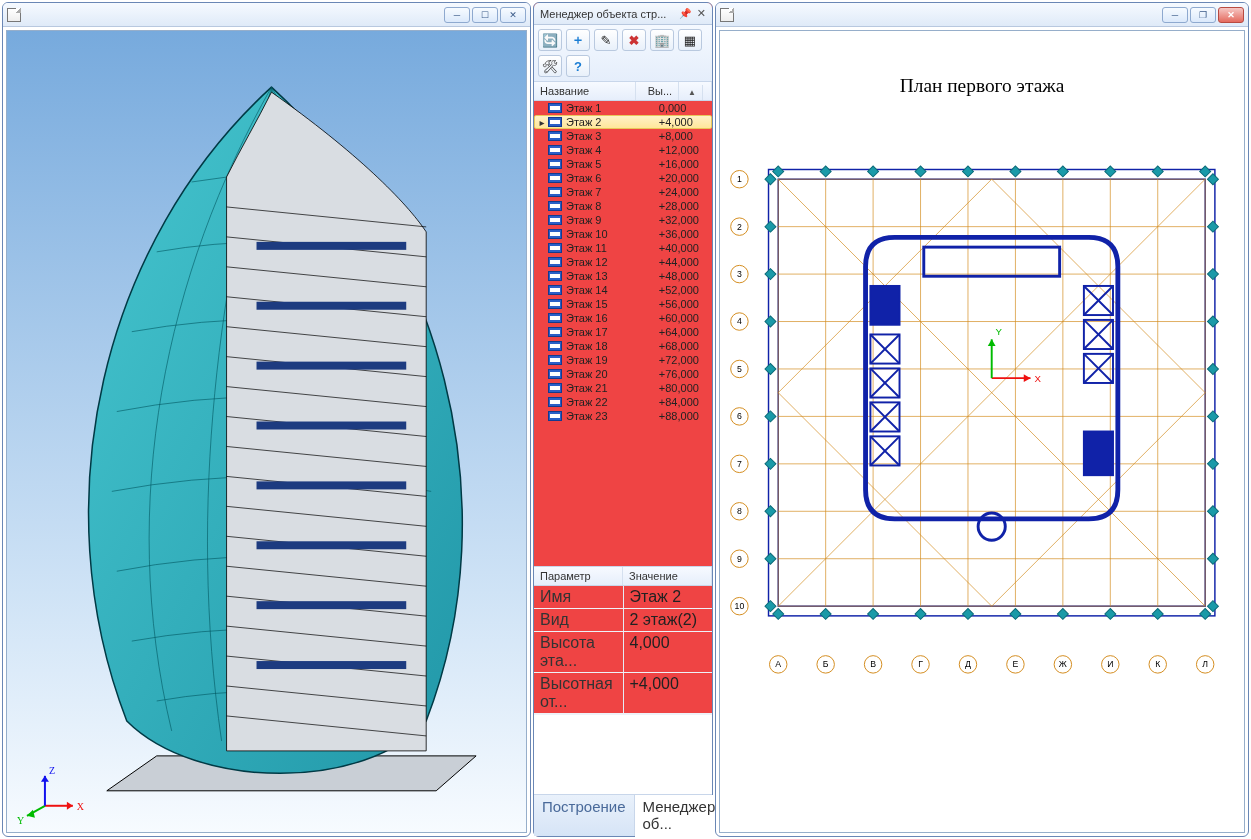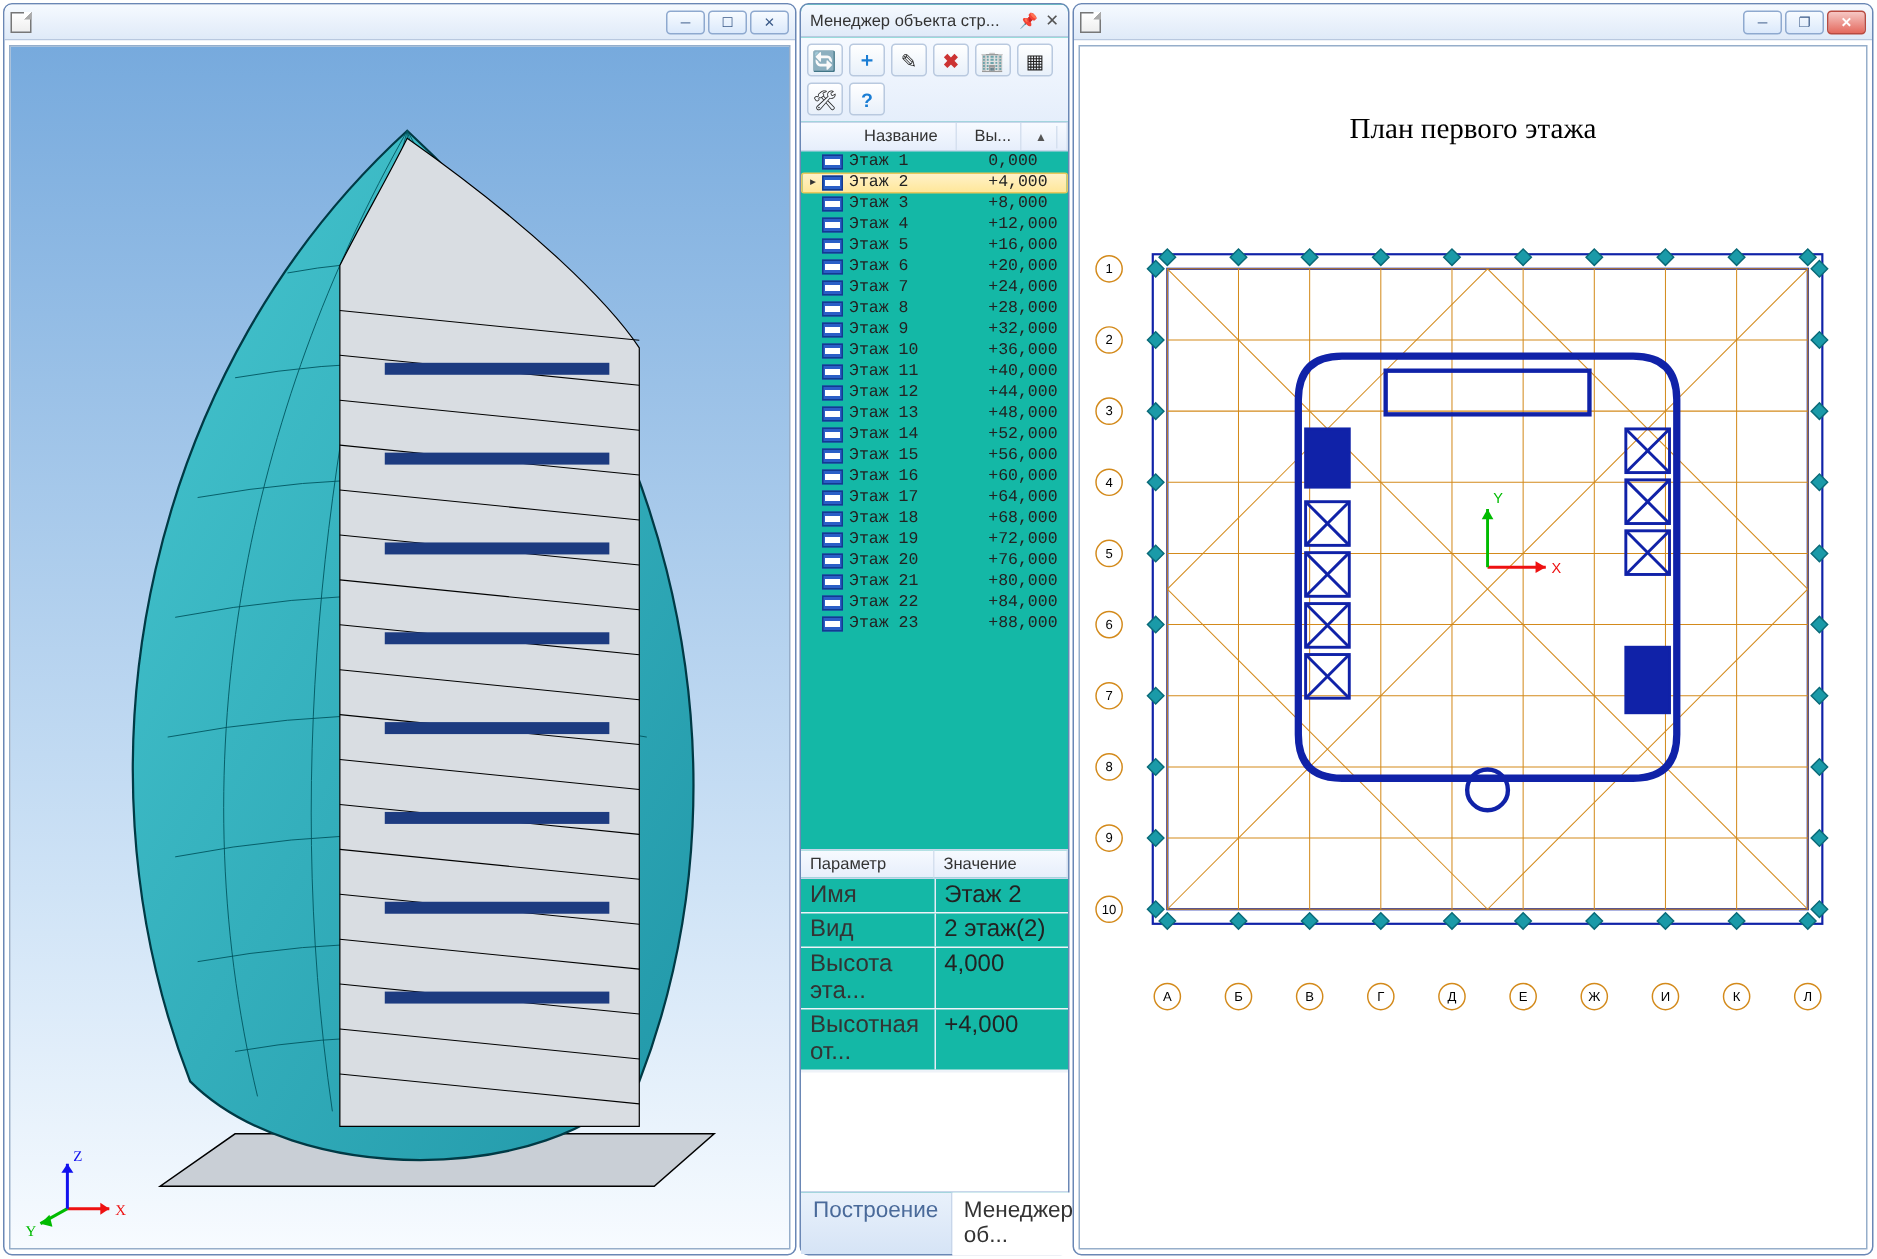--- a/index.html
+++ b/index.html
@@ -16,35 +16,35 @@
   .tb-btn { width:26px; height:16px; border:1px solid #8ea9cf; border-radius:3px; background:linear-gradient(#f7fbff,#dbe9fb); display:flex; align-items:center; justify-content:center; font-size:9px; color:#3a5a88; cursor:pointer; }
   .tb-btn.close { background:linear-gradient(#f6c7c4,#e46a5e); border-color:#b84a40; color:#fff; font-weight:bold; }
   .window-body { flex:1; margin:3px; border:1px solid #96aeca; background:#fff; position:relative; overflow:hidden; }
 
   
   #left-window { width:529px; margin:2px; }
   #left-window .window-body { background:linear-gradient(#77aadd,#cfe3f6 70%, #f7fbff); position:relative; }
   .viewport-svg { position:absolute; inset:0; width:100%; height:100%; }
 
   
-  #center-panel { width:180px; margin:2px 2px 2px 0; display:flex; flex-direction:column; border:1px solid #6a87b5; border-radius:6px; background:#14b8a6; }
+  #center-panel { width:180px; margin:2px 2px 2px 0; display:flex; flex-direction:column; border:1px solid #6a87b5; border-radius:6px; background:#ef4444; }
   #center-title { height:22px; background:linear-gradient(#f6faff,#dfeaf8); border-bottom:1px solid #b8c8df; border-radius:5px 5px 0 0; display:flex; align-items:center; padding:0 6px; font-size:11px; color:#333; }
   #center-title .pin { margin-left:auto; width:10px; height:10px; display:flex; align-items:center; justify-content:center; font-size:10px; color:#555; cursor:pointer; }
   #center-title .x { margin-left:6px; color:#555; cursor:pointer; font-size:11px; }
 
   .toolbar { padding:4px; display:flex; flex-wrap:wrap; gap:4px; background:linear-gradient(#f5f9ff,#e5eefb); border-bottom:1px solid #c8d6ea; }
   .tool { width:24px; height:22px; border:1px solid #b9c9df; border-radius:3px; background:linear-gradient(#fff,#e8f0fa); display:flex; align-items:center; justify-content:center; font-size:13px; cursor:pointer; }
 
   .list-header, .prop-header { display:flex; background:linear-gradient(#f7faff,#e6eefb); border-bottom:1px solid #c8d6ea; font-size:11px; color:#333; }
   .list-header span, .prop-header span { padding:3px 6px; border-right:1px solid #d5e0ef; }
-  .list-header .c1 { flex:1.4;margin-left:36px; }
+  .list-header .c1 { flex:1.4; }
   .list-header .c2 { flex:1; }
   .list-header .sort { font-size:8px; color:#555; margin-left:3px; }
 
-  .floor-list { flex:1; overflow:auto;font-family:Liberation Mono, monospace; }
+  .floor-list { flex:1; overflow:auto; }
   .floor-list::-webkit-scrollbar { width:14px; }
   .floor-list::-webkit-scrollbar-track { background:#eef4fc; border-left:1px solid #c8d6ea; }
   .floor-list::-webkit-scrollbar-thumb { background:linear-gradient(#d3e2f7,#b4cdef); border:1px solid #98b4da; border-radius:3px; }
   .floor-row { display:flex; align-items:center; font-size:11px; padding:1px 4px; cursor:pointer; }
   .floor-row .ptr { width:8px; text-align:center; color:#333; font-size:10px; }
   .floor-row .ico { width:14px; height:10px; margin:0 4px 0 2px; background:#2a5fc7; border:1px solid #133a90; position:relative; }
   .floor-row .ico:before, .floor-row .ico:after { content:""; position:absolute; background:#fff; height:2px; left:1px; right:1px; }
   .floor-row .ico:before { top:2px; } .floor-row .ico:after { bottom:2px; }
   .floor-row .name { flex:1.4; padding-right:4px; white-space:nowrap; }
   .floor-row .val  { flex:1; white-space:nowrap;margin-left:20px; }

